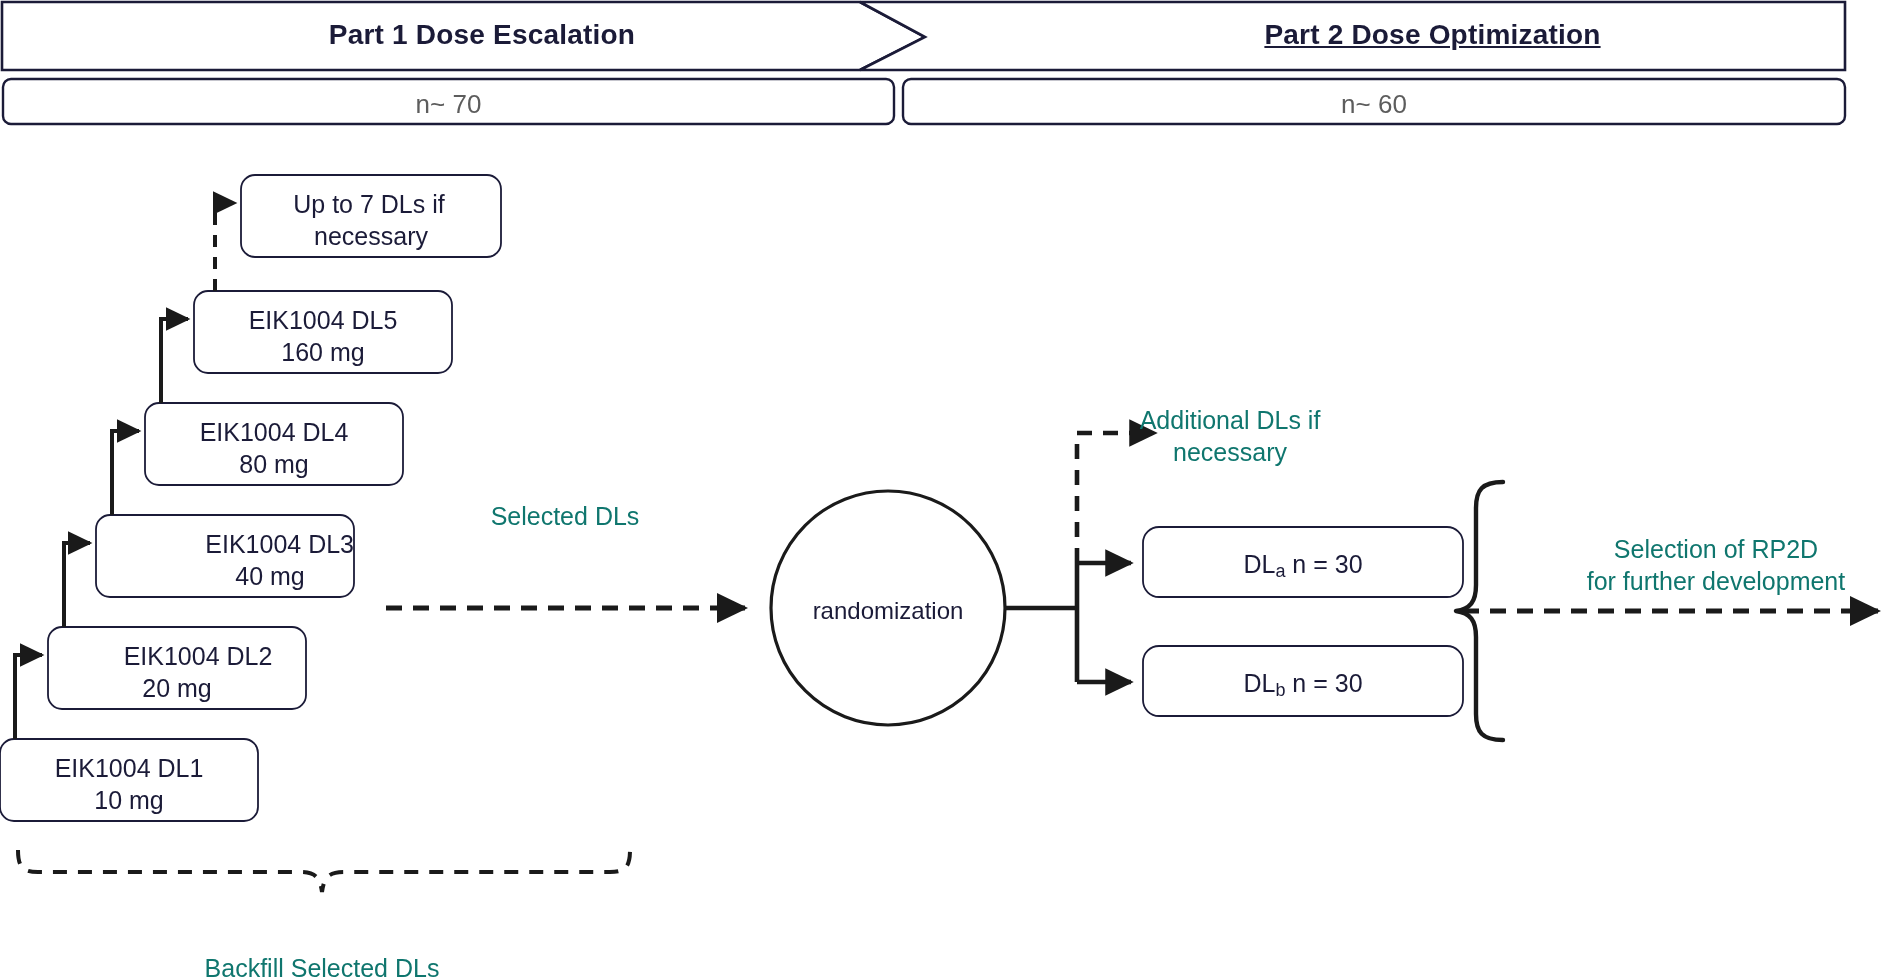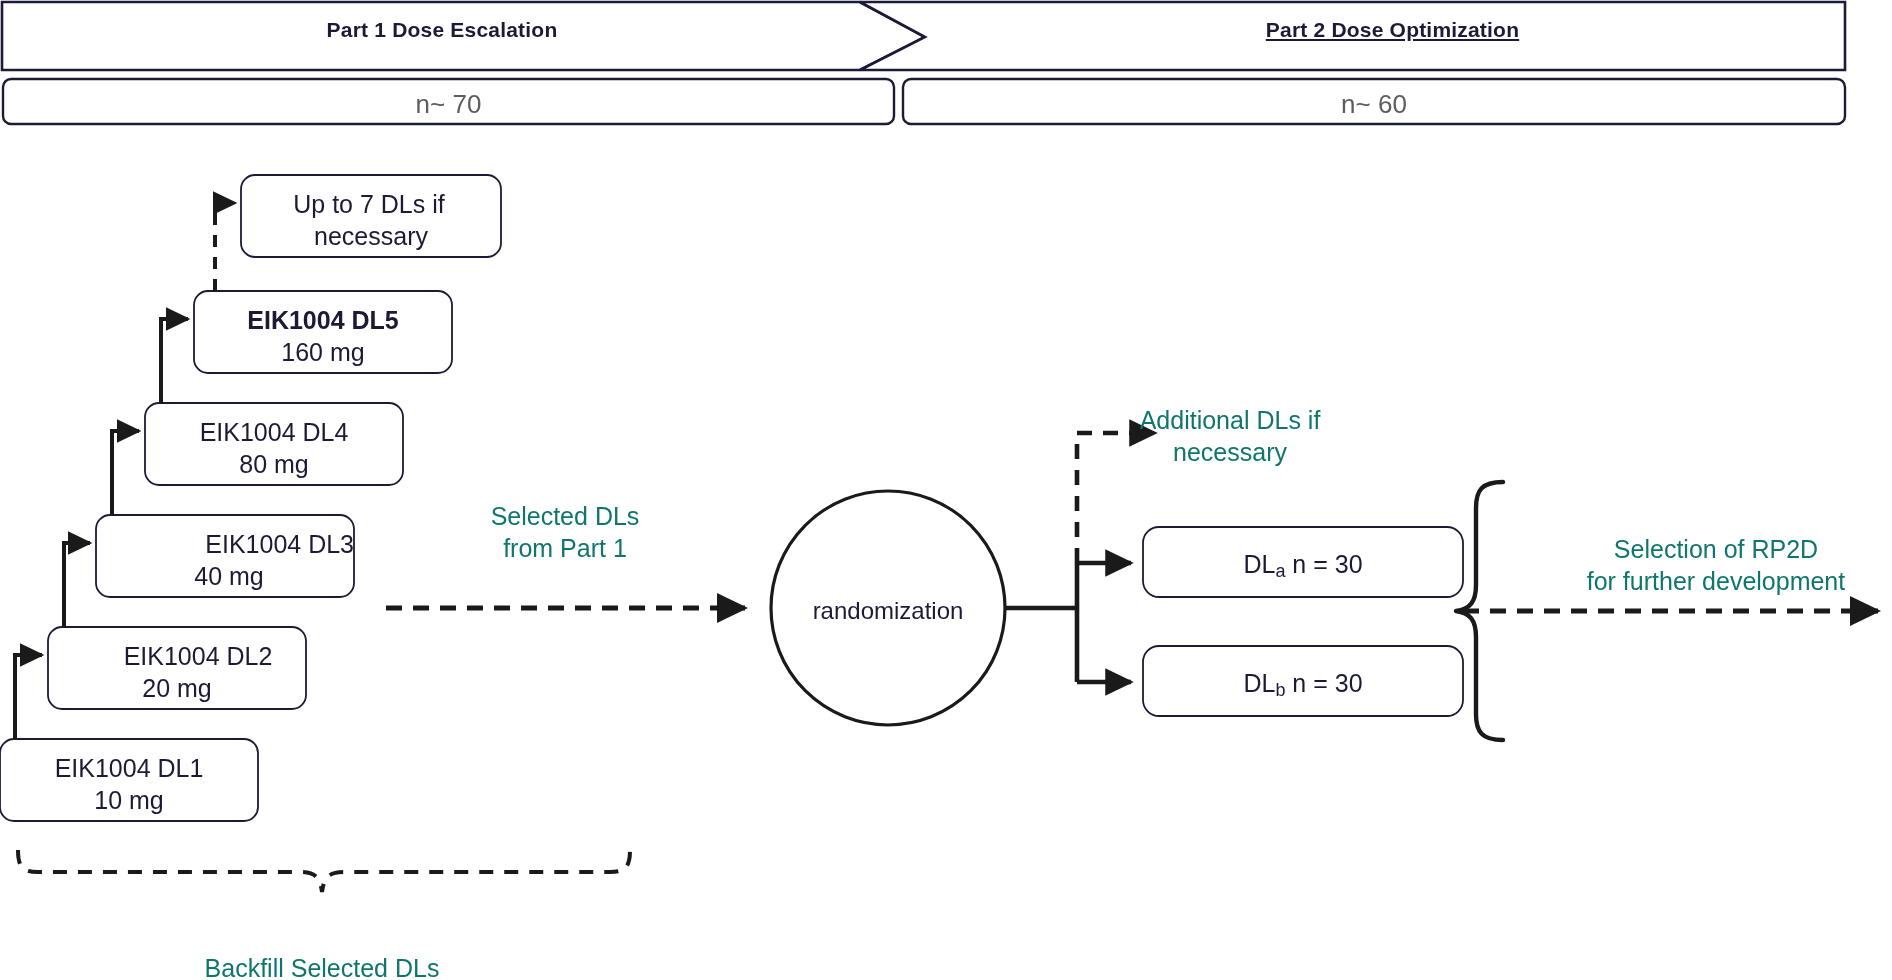--- a/index.html
+++ b/index.html
@@ -29,23 +29,24 @@
   }
   .txt {
     position: absolute;
     text-align: center;
     line-height: 1.28;
     color: #1b1b38;
     white-space: pre;
   }
   .banner-title {
     font-weight: bold;
-    font-size: 21px;
+    font-size: 28px;
     letter-spacing: 0.2px;
     color: #1b1b38;
+    padding-left: 40px;
   }
   .banner-n {
     font-size: 26px;
     color: #5d5d5d;
     font-weight: normal;
   }
   .box-label {
     font-size: 25px;
     color: #1b1b38;
   }
@@ -129,39 +130,38 @@
 
   <div class="txt banner-title" style="left:940px; top:17px; width:905px;text-decoration:underline;">Part 2 Dose Optimization</div>
 
   <div class="txt banner-n" style="left:3px; top:88px; width:891px;">n~ 70</div>
 
   <div class="txt banner-n" style="left:903px; top:88px; width:942px;">n~ 60</div>
 
   <div class="txt box-label" style="left:241px; top:188px; width:256px;">Up to 7 DLs if</div>
   <div class="txt box-label" style="left:241px; top:220px; width:260px;">necessary</div>
 
-  <div class="txt box-label" style="left:194px; top:304px; width:258px;font-weight:bold;">EIK1004 DL5</div>
+  <div class="txt box-label" style="left:194px; top:304px; width:258px;">EIK1004 DL5</div>
   <div class="txt box-label" style="left:194px; top:336px; width:258px;">160 mg</div>
 
   <div class="txt box-label" style="left:145px; top:416px; width:258px;">EIK1004 DL4</div>
   <div class="txt box-label" style="left:145px; top:448px; width:258px;">80 mg</div>
 
   <div class="txt box-label" style="left:96px; top:528px; width:258px;text-align:right;">EIK1004 DL3</div>
-  <div class="txt box-label" style="left:96px; top:560px; width:266px;">40 mg</div>
+  <div class="txt box-label" style="left:96px; top:560px; width:266px;padding-left:41px;">40 mg</div>
 
   <div class="txt box-label" style="left:48px; top:640px; width:300px;">EIK1004 DL2</div>
   <div class="txt box-label" style="left:48px; top:672px; width:258px;">20 mg</div>
 
   <div class="txt box-label" style="left:0px; top:752px; width:258px;">EIK1004 DL1</div>
   <div class="txt box-label" style="left:0px; top:784px; width:258px;">10 mg</div>
 
   <div class="txt free-label" style="left:172px; top:952px; width:300px;">Backfill Selected DLs</div>
 
   <div class="txt free-label" style="left:440px; top:500px; width:250px;">Selected DLs</div>
-  <div class="txt free-label" style="left:440px; top:532px; width:250px;">from Part 1</div>
 
   <div class="txt circle-label" style="left:778px; top:596px; width:220px;">randomization</div>
 
   <div class="txt free-label" style="left:1080px; top:404px; width:300px;">Additional DLs if</div>
   <div class="txt free-label" style="left:1080px; top:436px; width:300px;">necessary</div>
 
   <div class="txt box-label" style="left:1143px; top:548px; width:320px;"><span>DL</span><sub>a</sub><span> n = 30</span></div>
 
   <div class="txt box-label" style="left:1143px; top:667px; width:320px;"><span>DL</span><sub>b</sub><span> n = 30</span></div>
 

